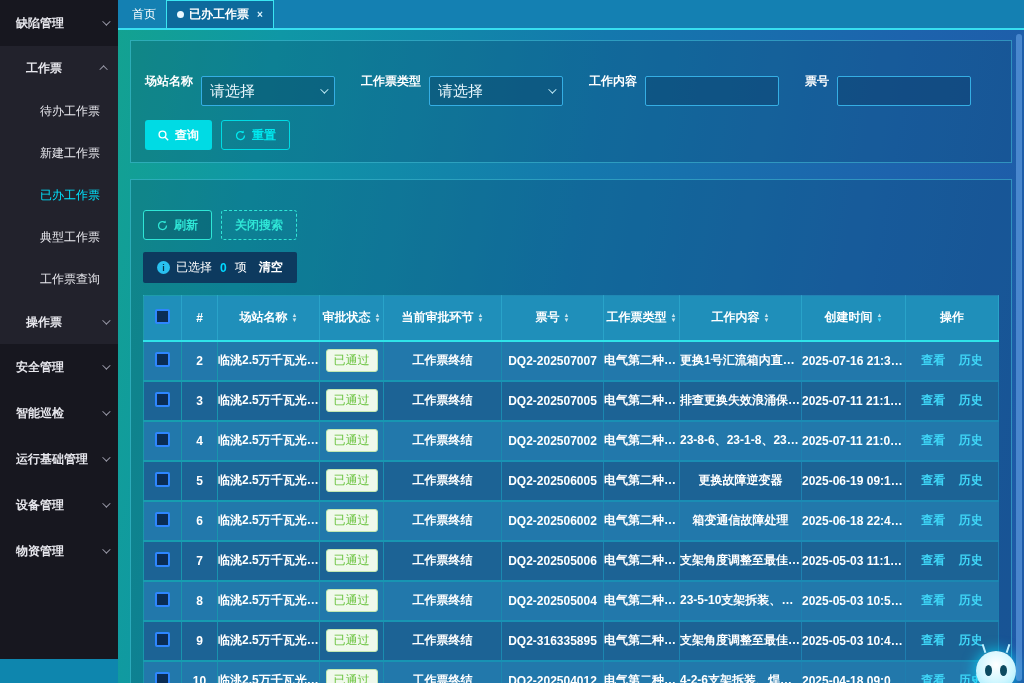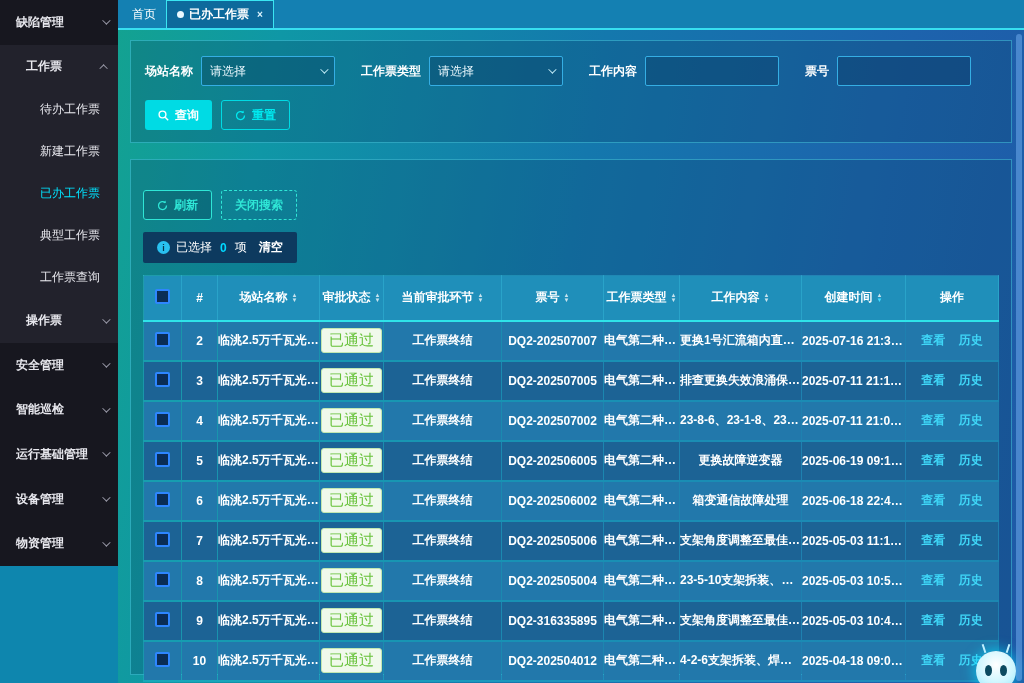--- a/index.html
+++ b/index.html
@@ -1,21 +1,21 @@
 <!DOCTYPE html>
 <html><head>
 <meta charset="utf-8">
 <style>
   * { margin:0; padding:0; box-sizing:border-box; }
   html,body { width:1024px; height:683px; overflow:hidden;
     font-family:"Liberation Sans", sans-serif; }
   body { display:flex; background:#0e86ae; }
 
   
-  .sidebar { width:118px; height:566px; background:#17171f; flex:0 0 118px;
+  .sidebar { width:118px; height:659px; background:#17171f; flex:0 0 118px;
     display:flex; flex-direction:column; color:#e8e8ee; font-size:12px; }
   .s-item { display:flex; align-items:center; justify-content:space-between;
     padding:0 10px 0 16px; height:46px; cursor:pointer; font-weight:700; }
   .s-item.lv2 { padding-left:26px; height:44px;gap:9px; }
   .s-item.lv3 { padding-left:40px; height:42px; font-weight:400; }
   .subblock { background:#22222c; }
   .s-item.active { color:#00e4ff; }
   .chev { width:6px; height:6px; border-right:1.5px solid #9a9aa8;
     border-bottom:1.5px solid #9a9aa8; flex:0 0 auto; }
   .chev.down { transform:rotate(45deg) translateY(-2px); }
@@ -37,21 +37,21 @@
     background:linear-gradient(100deg,#13a291 0%,#0f97a6 16%,#1478ad 48%,#1d63ad 78%,#1e59a6 100%); }
 
   
   .panel { border:1px solid rgba(80,220,240,.45); background:rgba(10,70,105,.28); }
   .filter { padding:15px 14px 12px 14px; }
   .f-row { display:flex; align-items:center; }
   .f-group { display:flex; align-items:center; margin-right:26px; }
   .f-label { color:#fff; font-size:12px; font-weight:700; margin-right:8px; white-space:nowrap; }
   .select,.input { width:134px; height:30px; border:1px solid #35aee4;
     background:rgba(6,48,84,.30); display:flex; align-items:center;
-    padding:0 8px; color:#e7f6fc; font-size:12px; border-radius:2px; }
+    padding:0 8px; color:#e7f6fc; font-size:15px; border-radius:2px;margin-top:20px; }
   .select { justify-content:space-between; cursor:pointer; }
   .sel-chev { width:6px; height:6px; border-right:1.5px solid #bfe9f5;
     border-bottom:1.5px solid #bfe9f5; transform:rotate(45deg) translateY(-2px); }
   .btn-row { margin-top:14px; display:flex; gap:9px; }
   .btn { height:30px; display:inline-flex; align-items:center; gap:6px;
     padding:0 13px; font-size:12px; font-weight:700; border-radius:3px; cursor:pointer; }
   .btn-query { background:#00dbe4; color:#fff; }
   .btn-reset { border:1px solid #00dbe4; color:#00eaf0; background:transparent; }
   .btn-refresh { border:1px solid #2fe6d6; color:#2fe6d6; background:rgba(5,50,70,.25); }
   .btn-closesearch { border:1px dashed #2fe6d6; color:#2fe6d6; background:transparent;justify-content:flex-end; }
@@ -78,21 +78,21 @@
   .sort { display:inline-flex; flex-direction:column; line-height:5px;
     font-size:6px; color:rgba(255,255,255,.75); cursor:pointer; }
   .sort .dn.on { color:#42d7ff; }
   tbody td { height:40px; text-align:center; vertical-align:middle;
     border:1px solid rgba(40,175,205,.45); border-bottom:2px solid rgba(32,185,205,.5);
     overflow:hidden; white-space:nowrap; text-overflow:ellipsis; font-weight:700; }
   tbody tr:nth-child(odd)  td { background:#2278ab; }
   tbody tr:nth-child(even) td { background:#1c6395; }
   .cbx { display:inline-block; width:15px; height:15px; border:2px solid #2e86ff;
     background:#0a2d55; border-radius:2px; cursor:pointer; }
-  .badge { display:inline-block; padding:2px 7px; font-size:15px; font-weight:400;
+  .badge { display:inline-block; padding:2px 7px; font-size:12px; font-weight:400;
     color:#67c23a; background:#f0f9eb; border:1px solid #c2e7b0; border-radius:3px; }
   .act { color:#3fd6f7; cursor:pointer; padding:0 5px; font-weight:700; }
 
   .hscroll { margin:2px 2px 0 2px; height:9px; background:rgba(190,236,232,.38);
     border-radius:5px; position:relative; }
   .hthumb { position:absolute; left:4px; top:1px; height:7px; width:54%;
     background:rgba(225,250,250,.6); border-radius:4px; cursor:pointer; }
   .vscroll { position:absolute; right:2px; top:34px; bottom:2px; width:6px;
     background:rgba(110,170,235,.55); border-radius:3px; cursor:pointer; }
 

